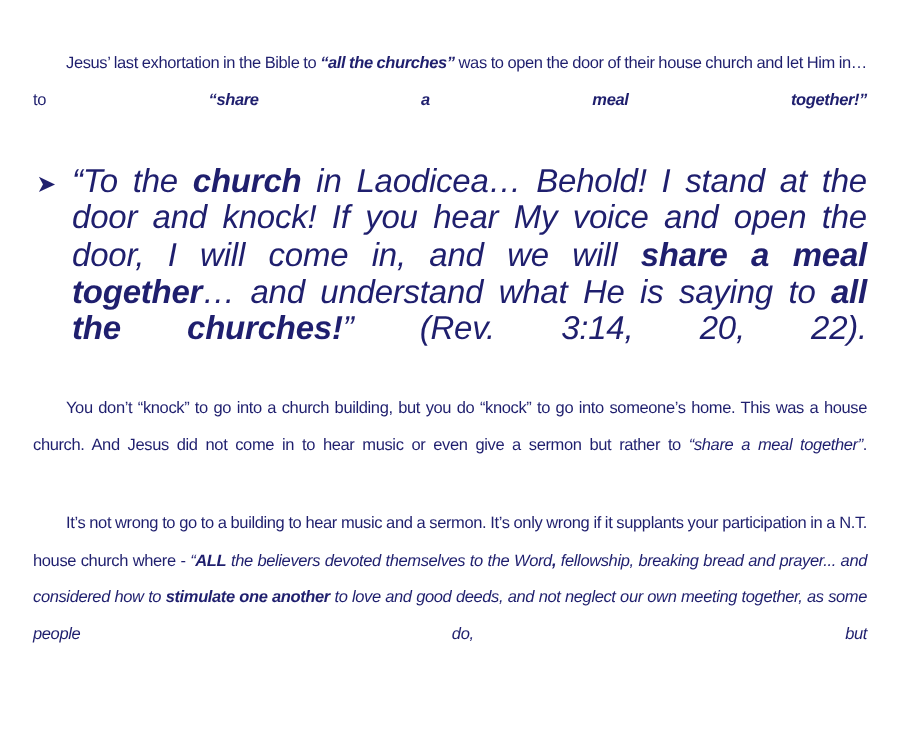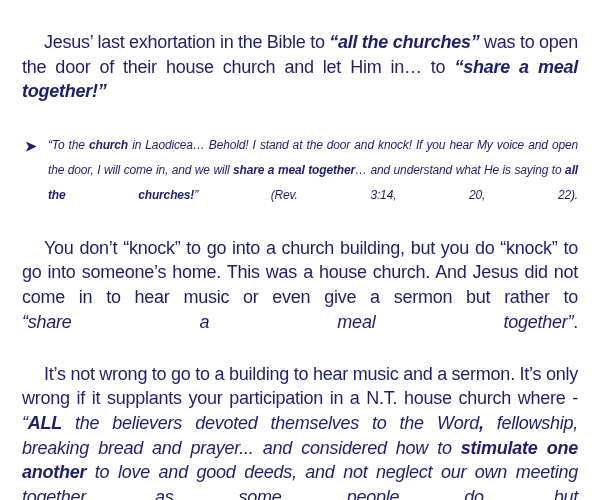--- a/index.html
+++ b/index.html
@@ -21,21 +21,21 @@
     width: 600px;
     height: 500px;
     box-sizing: border-box;
     padding: 30px 22px 0 22px;
     background: #ffffff;
   }
 
   .para {
     text-align: justify;
     text-justify: inter-word;
-    font-size: 18px;
+    font-size: 11px;
     line-height: 24.6px;
     letter-spacing: -0.25px;
     margin: 0 0 3px 0;
     word-spacing: -0.3px;
   }
   .para.indent-first {
     text-indent: 22px;
   }
 
   
@@ -49,21 +49,21 @@
     left: 3px;
     top: 1px;
     font-size: 14px;
     line-height: 24.6px;
     font-weight: bold;
     color: #1f1f6e;
   }
   .bullet-text {
     text-align: justify;
     text-justify: inter-word;
-    font-size: 12px;
+    font-size: 22px;
     line-height: 24.6px;
     letter-spacing: -0.15px;
     font-style: italic;
   }
   
   .bullet-text:after,
   .para:after {
     content: "";
     display: inline-block;
     width: 100%;

